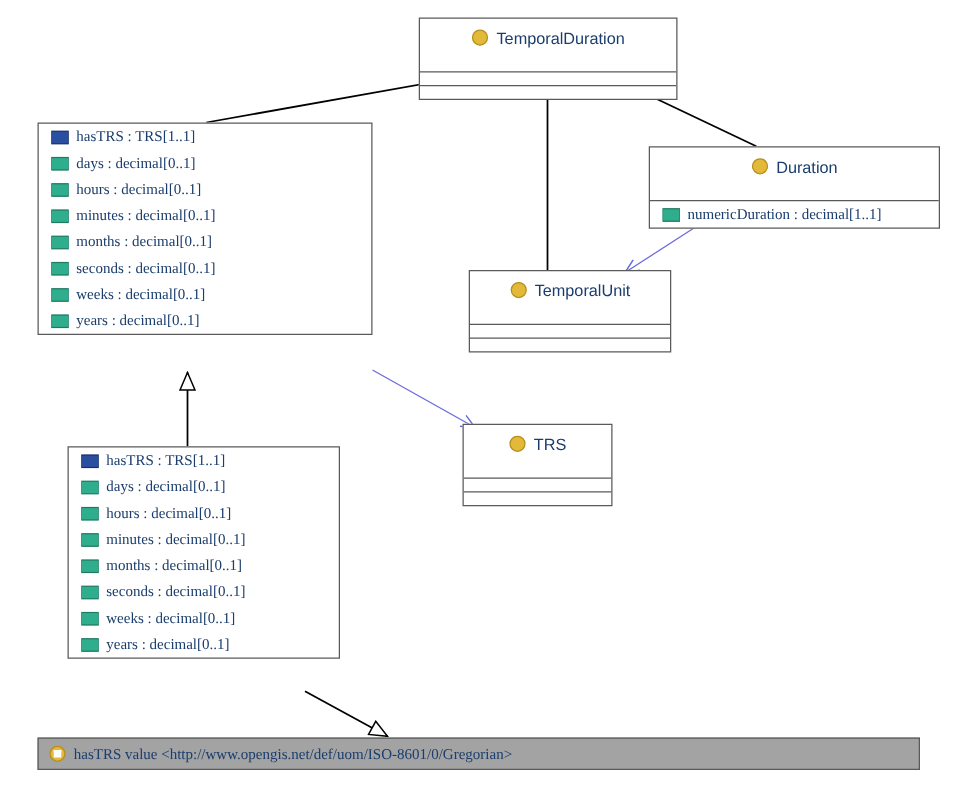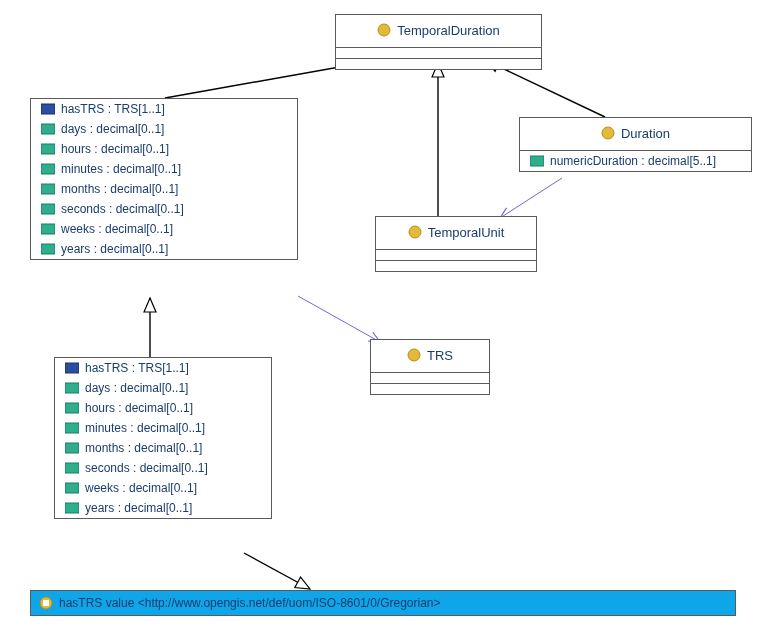--- a/index.html
+++ b/index.html
@@ -17,21 +17,21 @@
   .class-box {
     position: absolute;
     background: #fff;
     border: 1px solid #5a5a5a;
     box-sizing: border-box;
   }
   .class-title {
     display: flex;
     align-items: center;
     justify-content: center;
-    padding: 4px 10px 6px 10px;
+    padding: 4px 10px 16px 10px;
     border-bottom: 1px solid #5a5a5a;
     min-height: 22px;
     gap: 6px;
   }
   .class-title span.name {
     color: #1a3d6d;
     font-size: 13px;
   }
   .class-attr {
     border-bottom: 1px solid #5a5a5a;
@@ -47,32 +47,32 @@
   }
   .icon {
     width: 14px;
     height: 14px;
     display: inline-flex;
     align-items: center;
     justify-content: center;
     flex: 0 0 14px;
   }
   .icon svg { display: block; }
-  .attr-text { color: #1a3d6d; font-size: 12px; }
+  .attr-text { color: #1a3d6d; font-size: 12px; font-family: Liberation Serif, serif; }
   .empty-compartment { height: 10px; }
   svg.connectors {
     position: absolute;
     left: 0; top: 0;
     width: 772px;
     height: 628px;
     pointer-events: none;
   }
   .restriction-box {
     position: absolute;
-    background: #0ea5e9;
+    background: #a3a3a3;
     border: 1px solid #5a5a5a;
     box-sizing: border-box;
     display: flex;
     align-items: center;
     padding: 4px 8px;
     gap: 6px;
   }
   .restriction-box .attr-text { font-size: 12px; }
 </style>
 </head>
@@ -194,21 +194,21 @@
     </span>
     <span class="name">Duration</span>
   </div>
   <div class="class-attr">
     <div class="attr-row">
       <span class="icon">
           <svg width="14" height="12">
             <rect x="0" y="1" width="14" height="10" fill="#2fae8d" stroke="#1e7a62"></rect>
           </svg>
         </span>
-      <span class="attr-text">numericDuration : decimal[5..1]</span>
+      <span class="attr-text">numericDuration : decimal[1..1]</span>
     </div>
   </div>
 </div>
 
 <div class="class-box" style="left:375px; top:216px; width:162px;">
   <div class="class-title">
     <span class="icon">
       <svg width="14" height="14">
           <circle cx="7" cy="7" r="6" fill="#e3b93a" stroke="#b58f1a"></circle>
         </svg>

